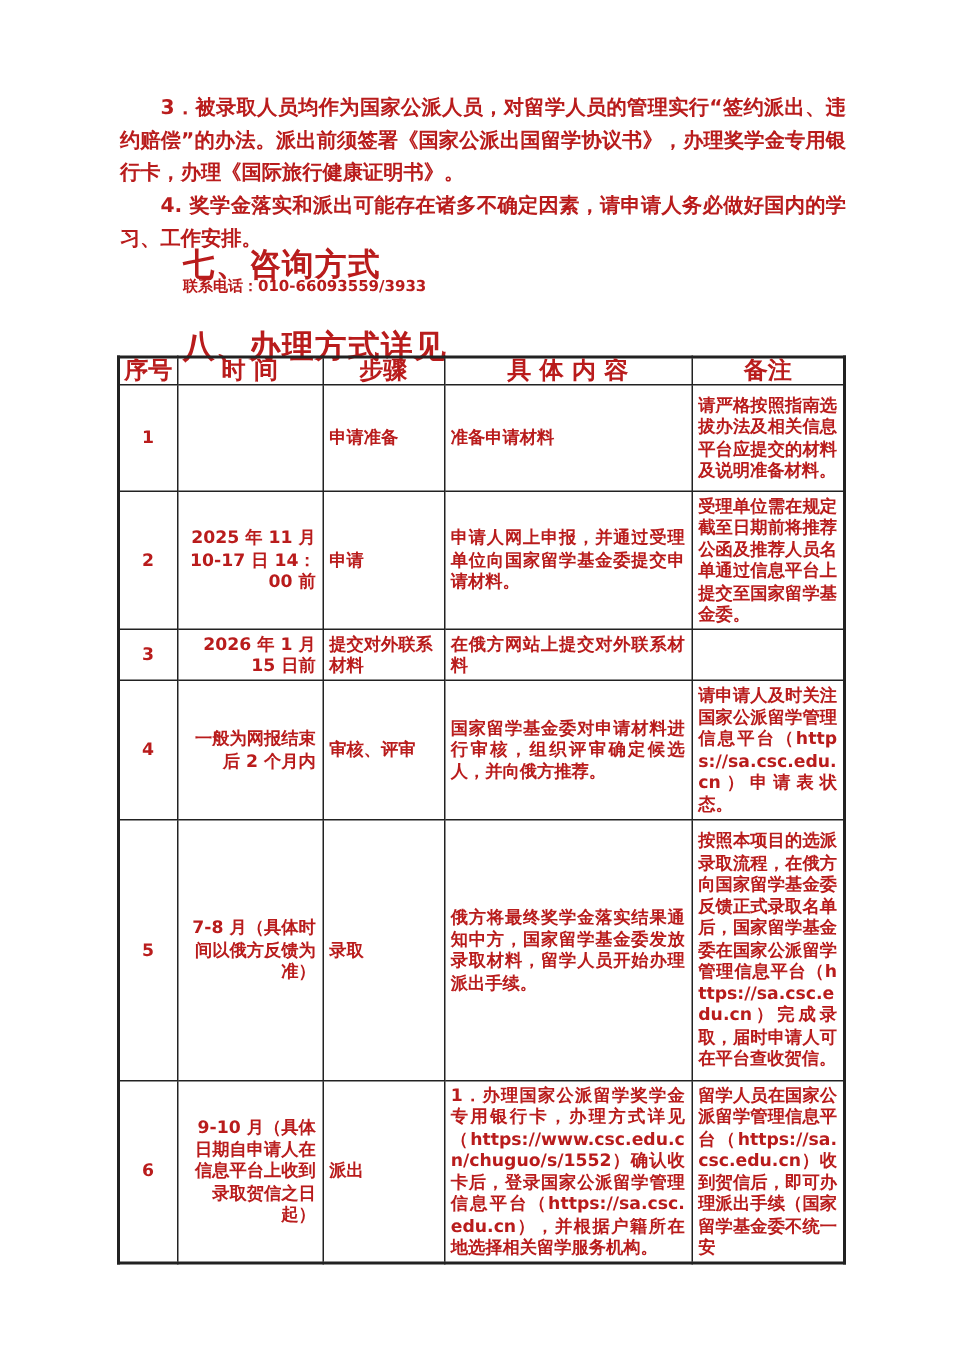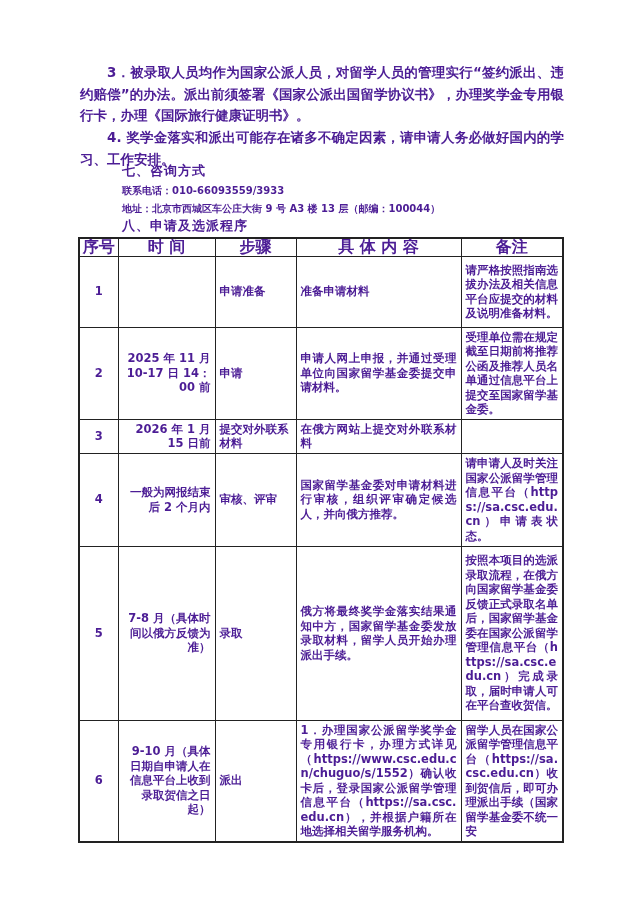--- a/index.html
+++ b/index.html
@@ -4,39 +4,39 @@
 <style>
   * { margin: 0; padding: 0; box-sizing: border-box; }
   html, body { background: #e8e8e8; }
   .page {
     position: relative;
     width: 640px;
     height: 905px;
     background: #ffffff;
     margin: 0 auto;
     font-family: "DejaVu Sans", sans-serif;
-    color: #4c1d95;
+    color: #b91c1c;
     overflow: hidden;
   }
   .para {
     position: absolute;
     left: 80px;
     width: 484px;
     font-size: 13.5px;
     line-height: 21.5px;
     text-indent: 2em;
     text-align: justify;
     font-weight: 600;
   }
   .p3 { top: 62px; }
   .p4 { top: 127px; }
   .heading {
     position: absolute;
     left: 122px;
-    font-size: 13px;
+    font-size: 21px;
     font-weight: bold;
     letter-spacing: 1px;
   }
   .h-consult { top: 162px; }
   .h-procedure { top: 217px; }
   .contact-line {
     position: absolute;
     left: 122px;
     font-size: 10px;
     font-weight: 600;
@@ -88,23 +88,22 @@
 
   <p class="para p3">3．被录取人员均作为国家公派人员，对留学人员的管理实行“签约派出、违约赔偿”的办法。派出前须签署《国家公派出国留学协议书》，办理奖学金专用银行卡，办理《国际旅行健康证明书》。</p>
 
   <p class="para p4">4. 奖学金落实和派出可能存在诸多不确定因素，请申请人务必做好国内的学习、工作安排。</p>
 
   <div class="heading h-consult">七、咨询方式</div>
 
   <div class="contact-line phone">联系电话：010-66093559/3933</div>
 
 
-  <div class="contact-line address">地址：北京市西城区车公庄大街 9 号 A3 楼 13 层（邮编：100044）</div>
 
-  <div class="heading h-procedure">八、申请及选派程序</div>
+  <div class="heading h-procedure">八、办理方式详见</div>
 
   <table class="proc">
     <colgroup>
       <col style="width:39px">
       <col style="width:97px">
       <col style="width:81px">
       <col style="width:165px">
       <col style="width:102px">
     </colgroup>
     <tbody>

